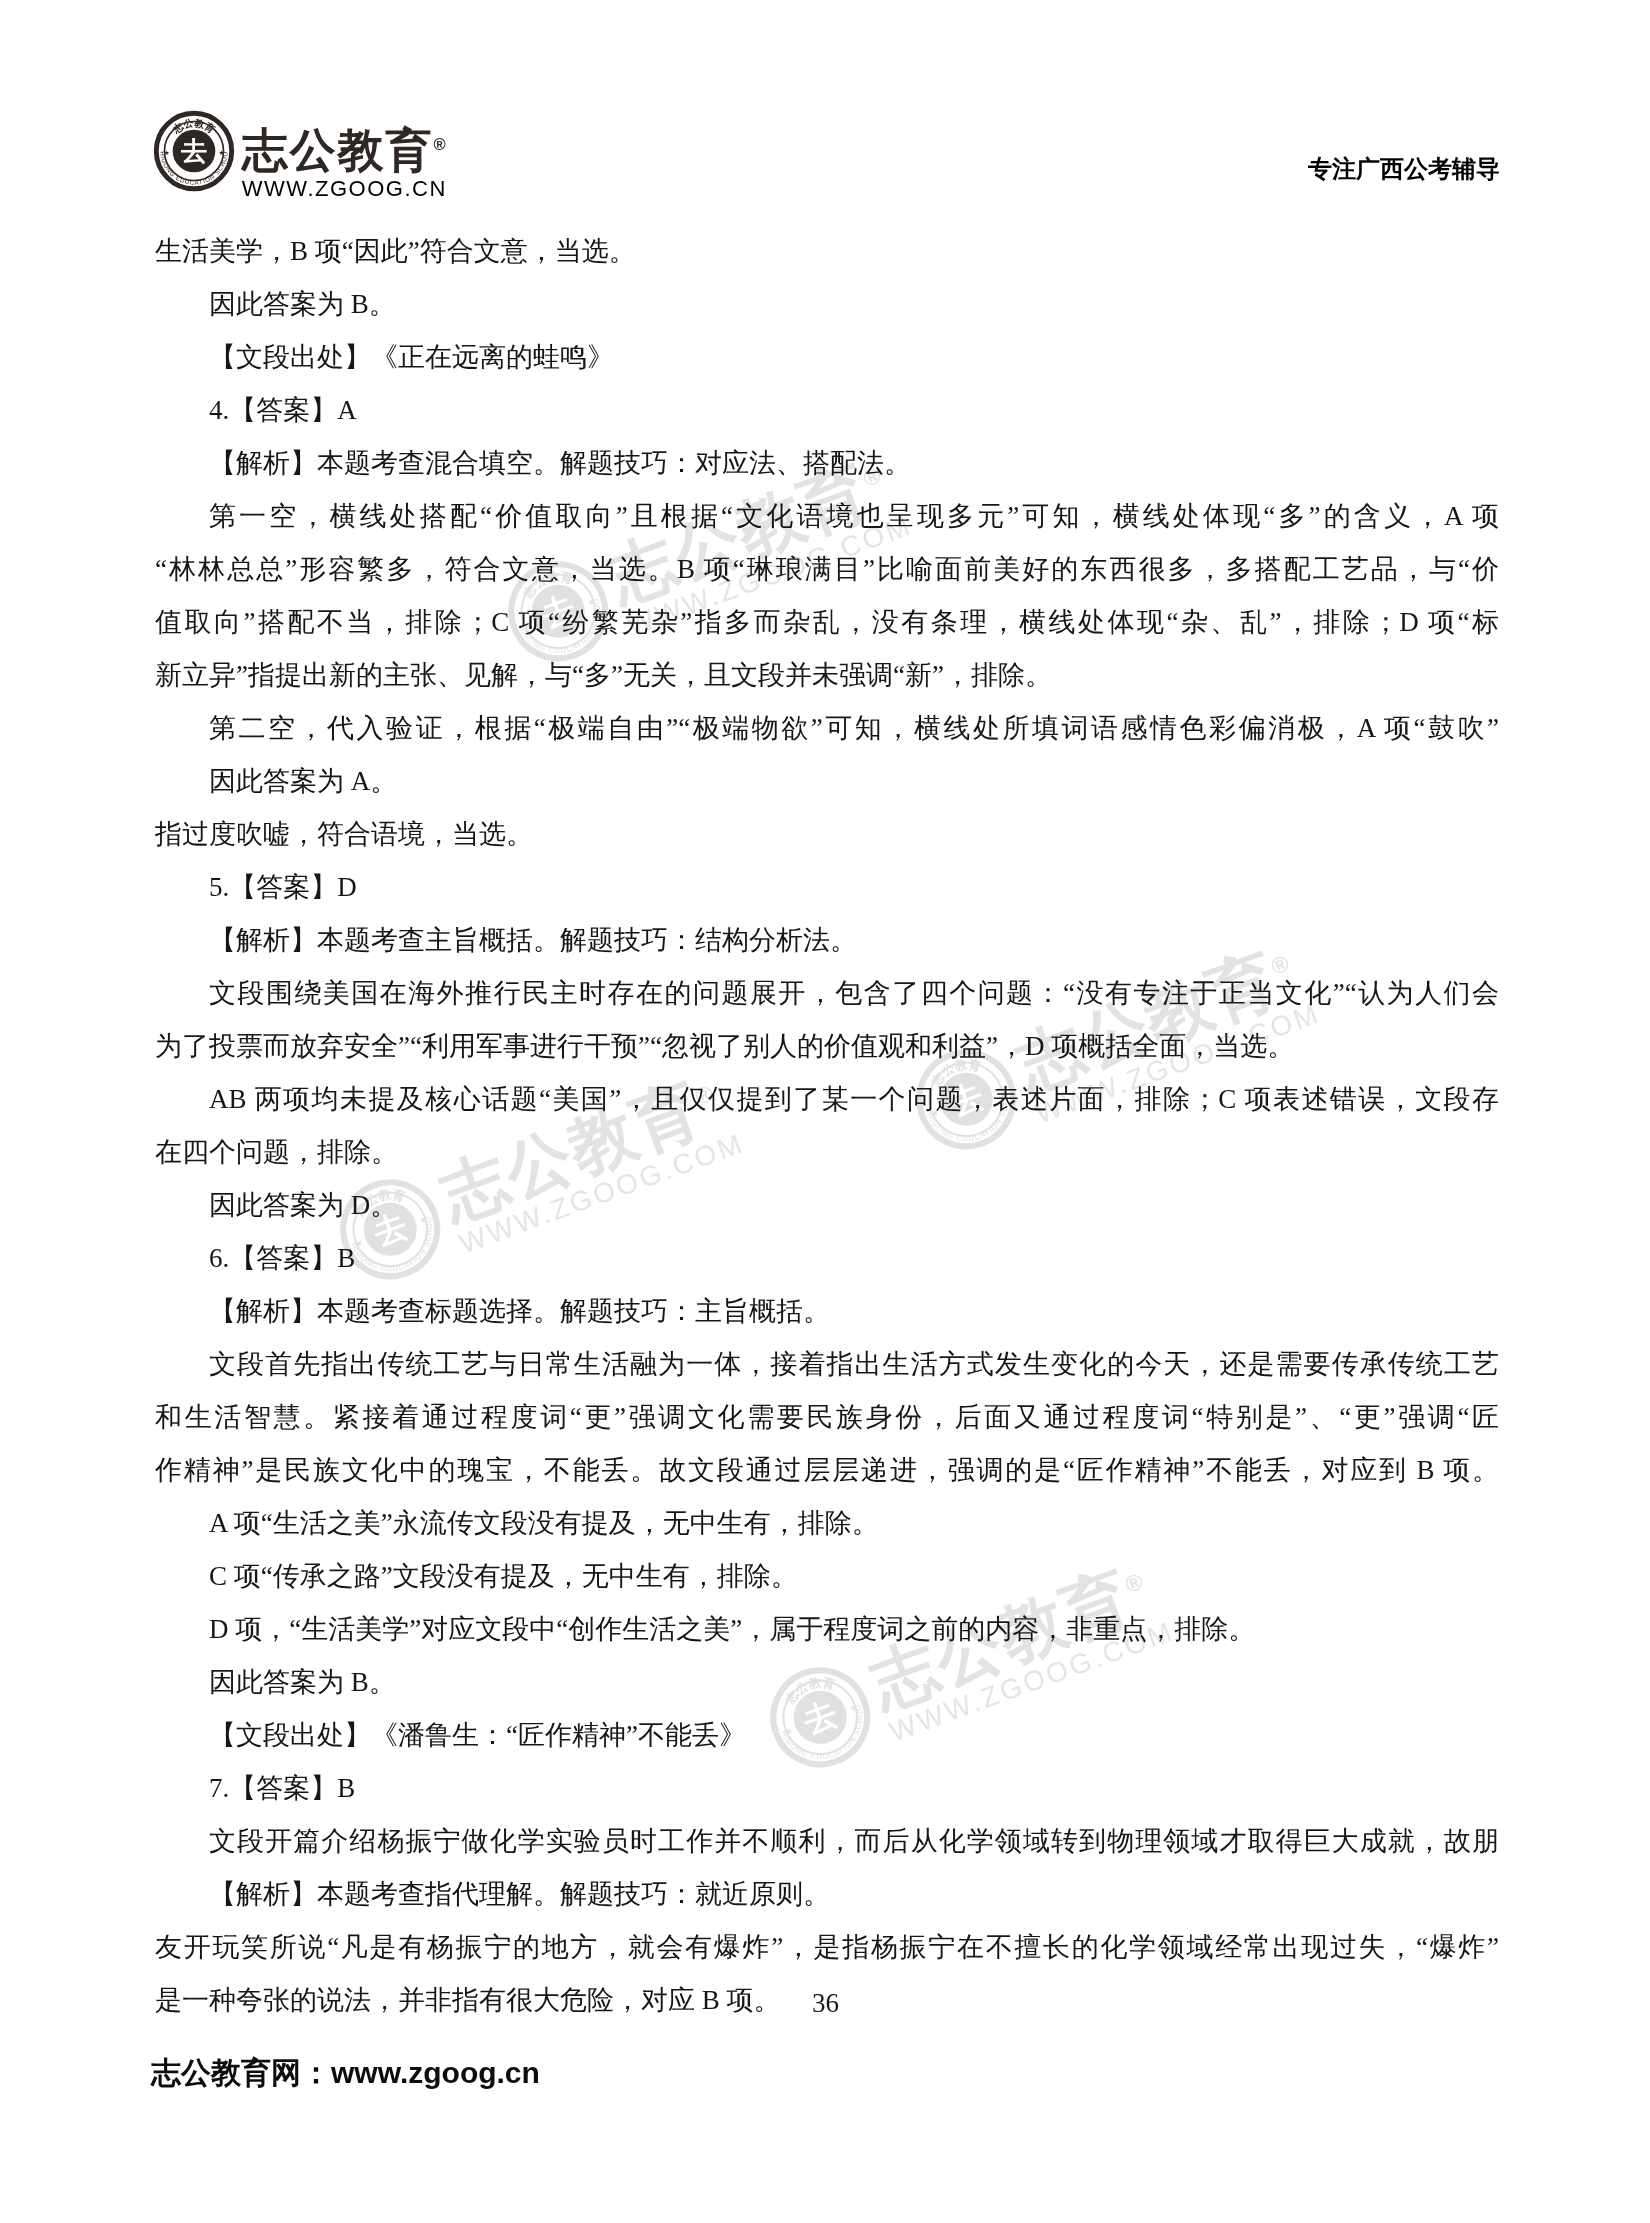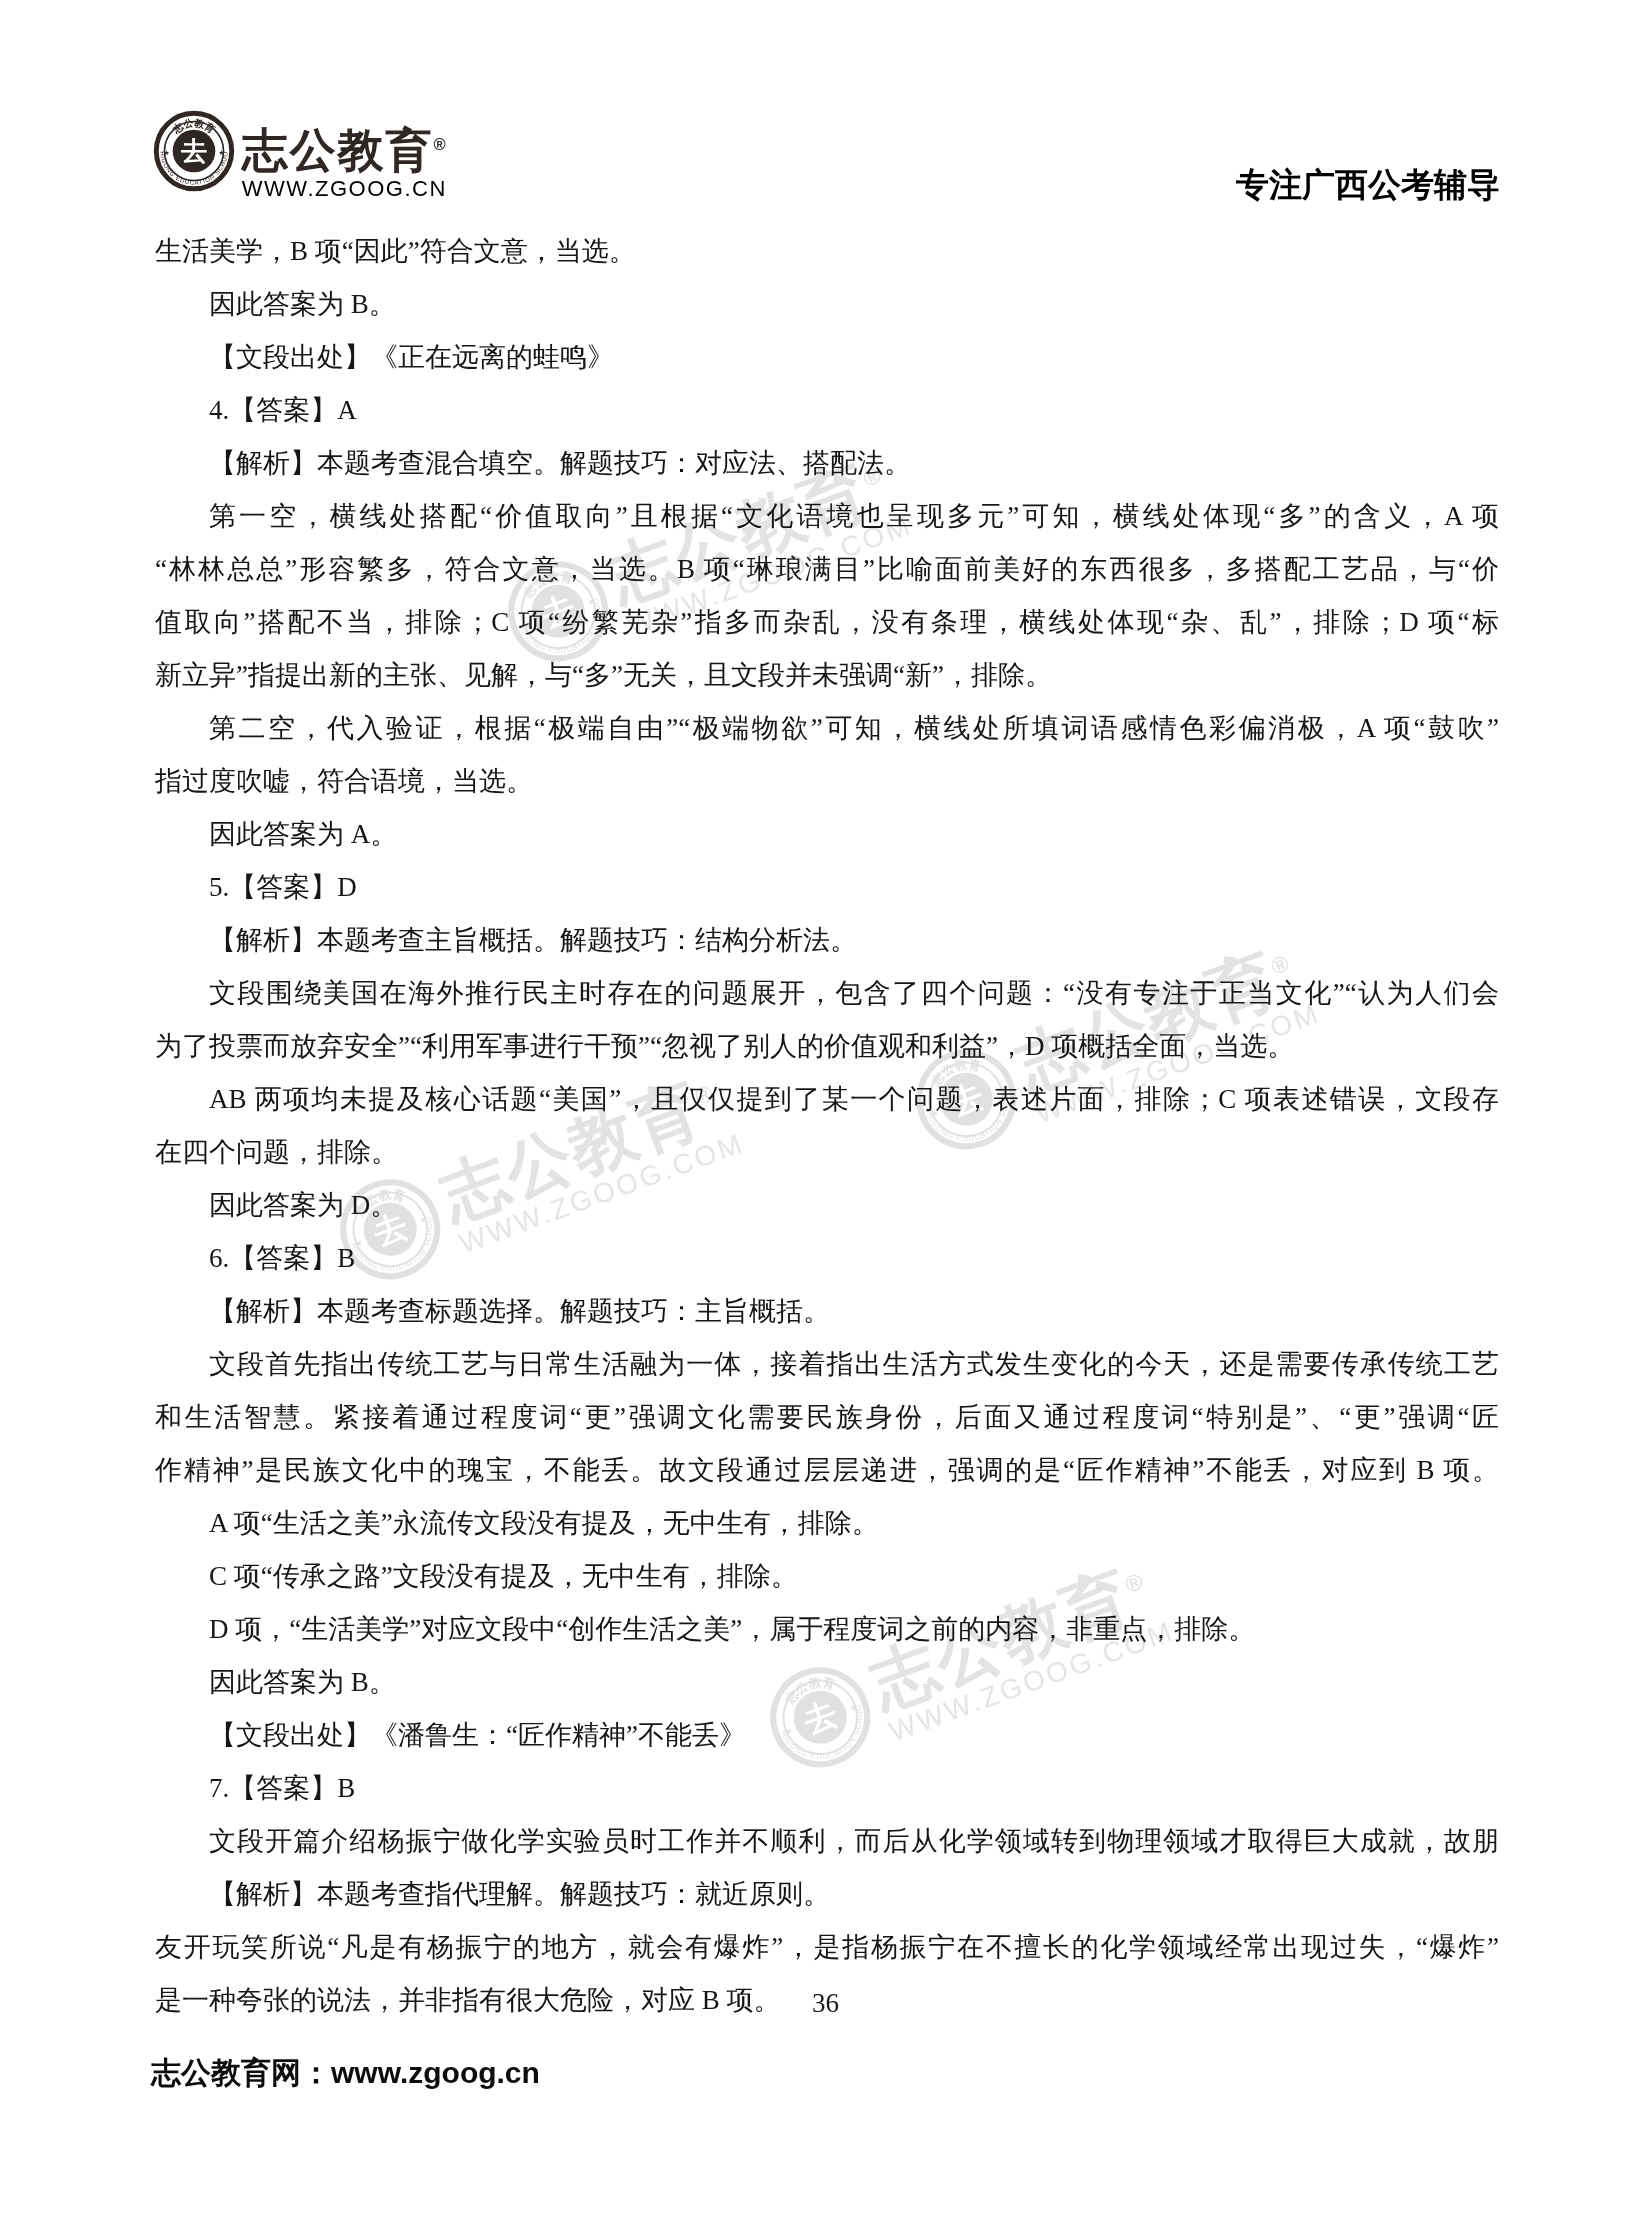--- a/index.html
+++ b/index.html
@@ -25,23 +25,23 @@
     font-weight:bold; font-size:46px; line-height:49px;
     letter-spacing:1.9px; white-space:nowrap;
   }
   .logo-brand .reg { font-size:16.5px; vertical-align:super; letter-spacing:0; }
   .logo-url {
     font-family:"Liberation Sans","DejaVu Sans",sans-serif;
     font-size:22px; line-height:23px; letter-spacing:1.5px;
     margin-top:1.9px; color:#000000; white-space:nowrap;
   }
   .tagline {
-    position:absolute; right:151px; top:163px;
-    font-family:"Liberation Sans","DejaVu Sans",sans-serif;
-    font-weight:bold; font-size:33px; color:#000;
+    position:absolute; right:151px; top:153px;
+    font-family:"Liberation Sans","DejaVu Sans",sans-serif;
+    font-weight:bold; font-size:24px; color:#000;
     white-space:nowrap;
     margin-left:16px;
   }
 
   
   #watermark-layer { position:absolute; left:0; top:0; width:100%; height:100%; z-index:0; }
   .wm {
     position:absolute; width:408px; height:146px;
     transform:rotate(-20deg);
     display:flex; align-items:center;
@@ -216,22 +216,22 @@
     <div class="line">生活美学，B 项“因此”符合文意，当选。</div>
     <div class="line indent">因此答案为 B。</div>
     <div class="line indent">【文段出处】《正在远离的蛙鸣》</div>
     <div class="line indent">4.【答案】A</div>
     <div class="line indent">【解析】本题考查混合填空。解题技巧：对应法、搭配法。</div>
     <div class="line indent justify">第一空，横线处搭配“价值取向”且根据“文化语境也呈现多元”可知，横线处体现“多”的含义，A 项</div>
     <div class="line justify">“林林总总”形容繁多，符合文意，当选。B 项“琳琅满目”比喻面前美好的东西很多，多搭配工艺品，与“价</div>
     <div class="line justify">值取向”搭配不当，排除；C 项“纷繁芜杂”指多而杂乱，没有条理，横线处体现“杂、乱”，排除；D 项“标</div>
     <div class="line">新立异”指提出新的主张、见解，与“多”无关，且文段并未强调“新”，排除。</div>
     <div class="line indent justify">第二空，代入验证，根据“极端自由”“极端物欲”可知，横线处所填词语感情色彩偏消极，A 项“鼓吹”</div>
+    <div class="line indent">因此答案为 A。</div>
     <div class="line">指过度吹嘘，符合语境，当选。</div>
-    <div class="line indent">因此答案为 A。</div>
     <div class="line indent">5.【答案】D</div>
     <div class="line indent">【解析】本题考查主旨概括。解题技巧：结构分析法。</div>
     <div class="line indent justify">文段围绕美国在海外推行民主时存在的问题展开，包含了四个问题：“没有专注于正当文化”“认为人们会</div>
     <div class="line">为了投票而放弃安全”“利用军事进行干预”“忽视了别人的价值观和利益”，D 项概括全面，当选。</div>
     <div class="line indent justify">AB 两项均未提及核心话题“美国”，且仅仅提到了某一个问题，表述片面，排除；C 项表述错误，文段存</div>
     <div class="line">在四个问题，排除。</div>
     <div class="line indent">因此答案为 D。</div>
     <div class="line indent">6.【答案】B</div>
     <div class="line indent">【解析】本题考查标题选择。解题技巧：主旨概括。</div>
     <div class="line indent justify">文段首先指出传统工艺与日常生活融为一体，接着指出生活方式发生变化的今天，还是需要传承传统工艺</div>

